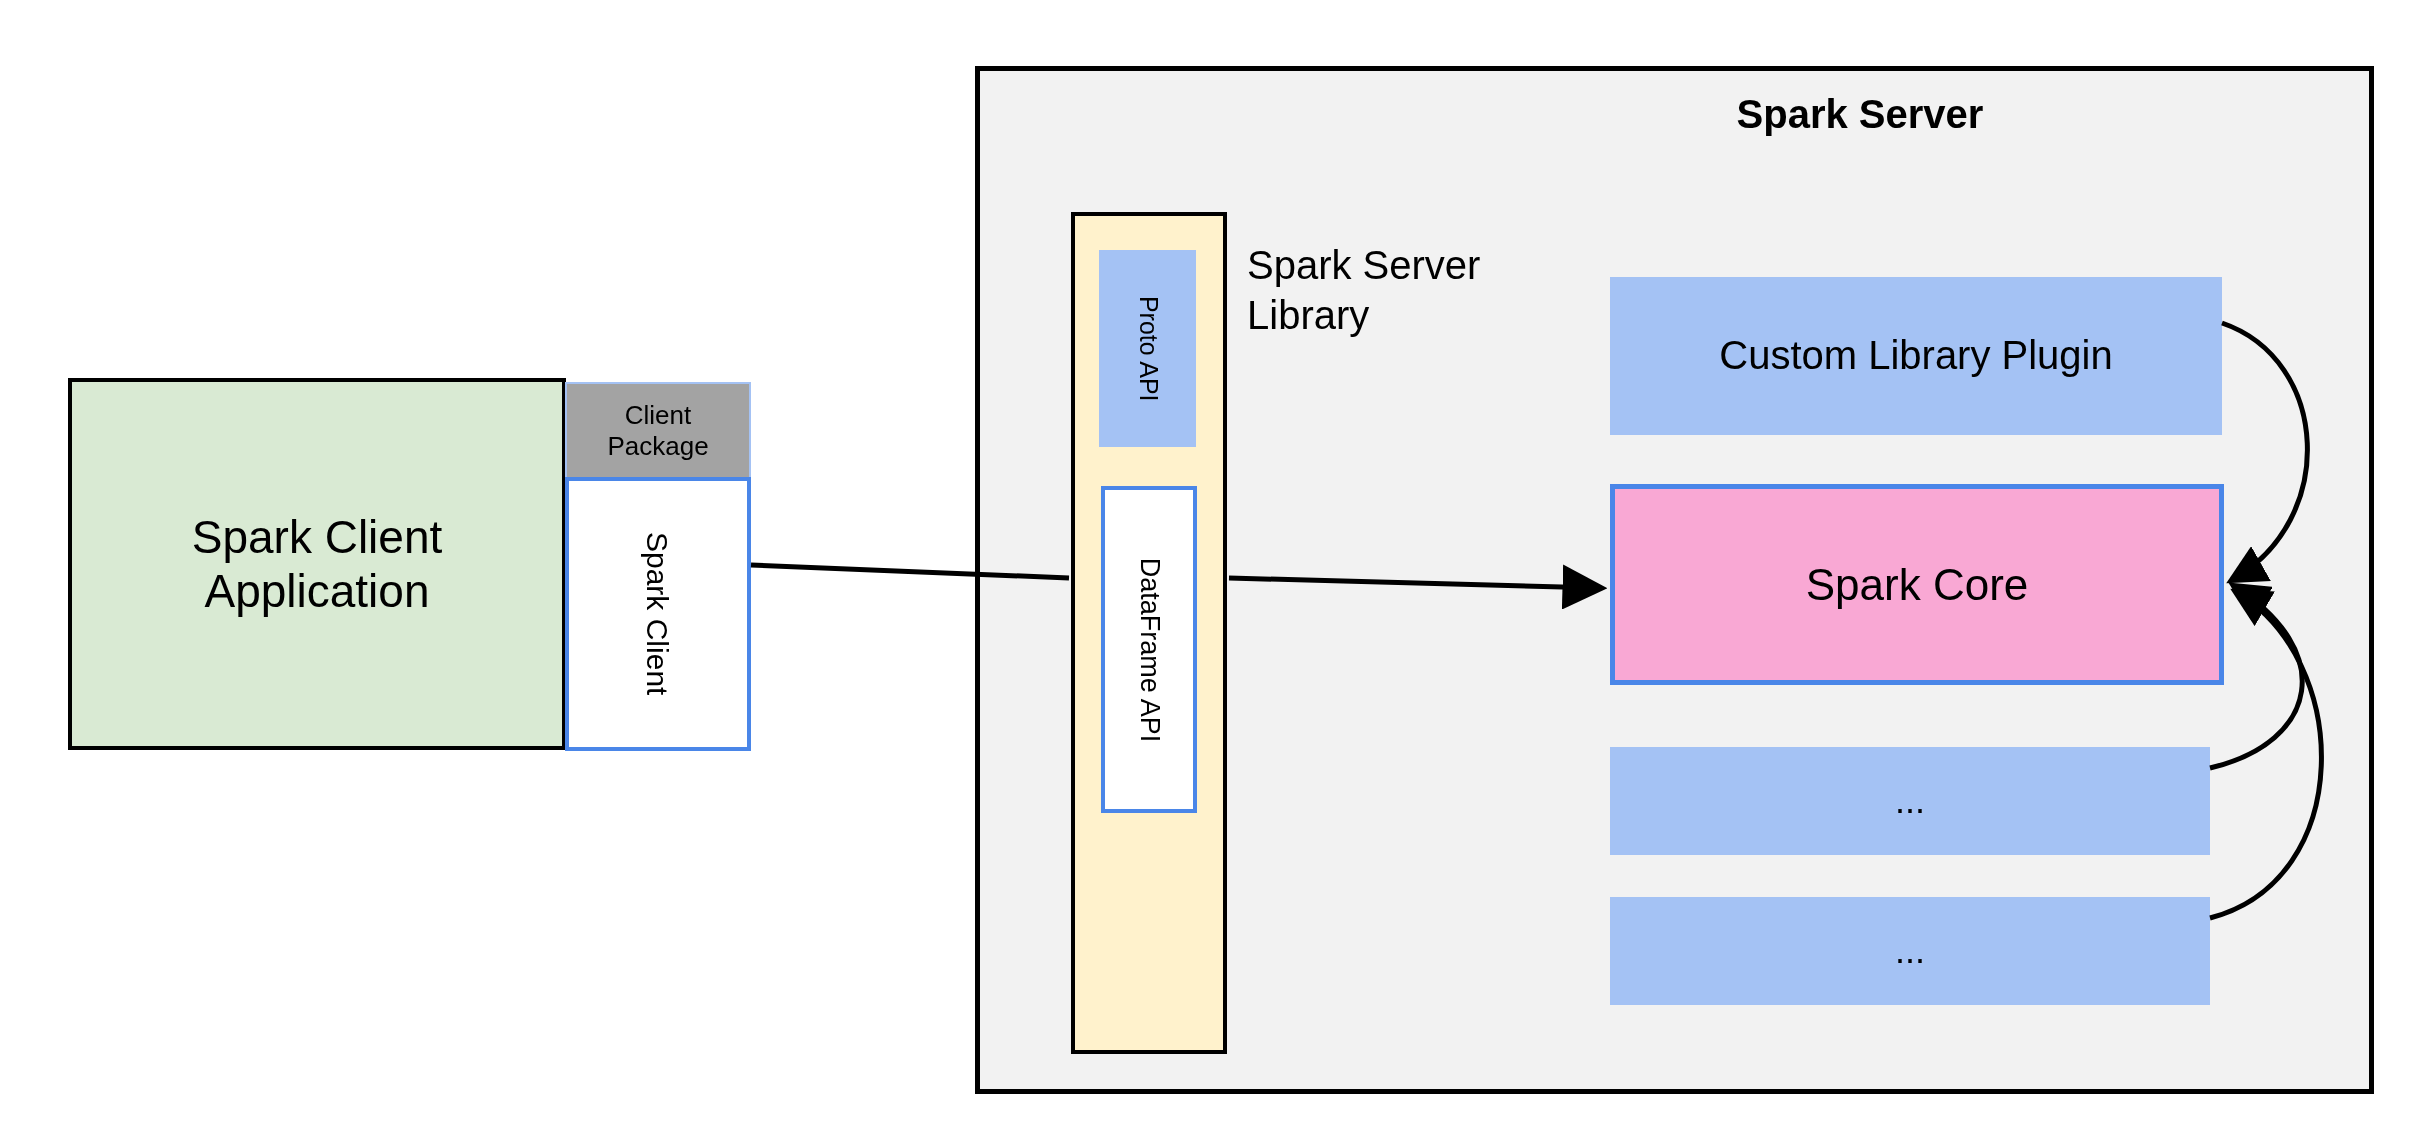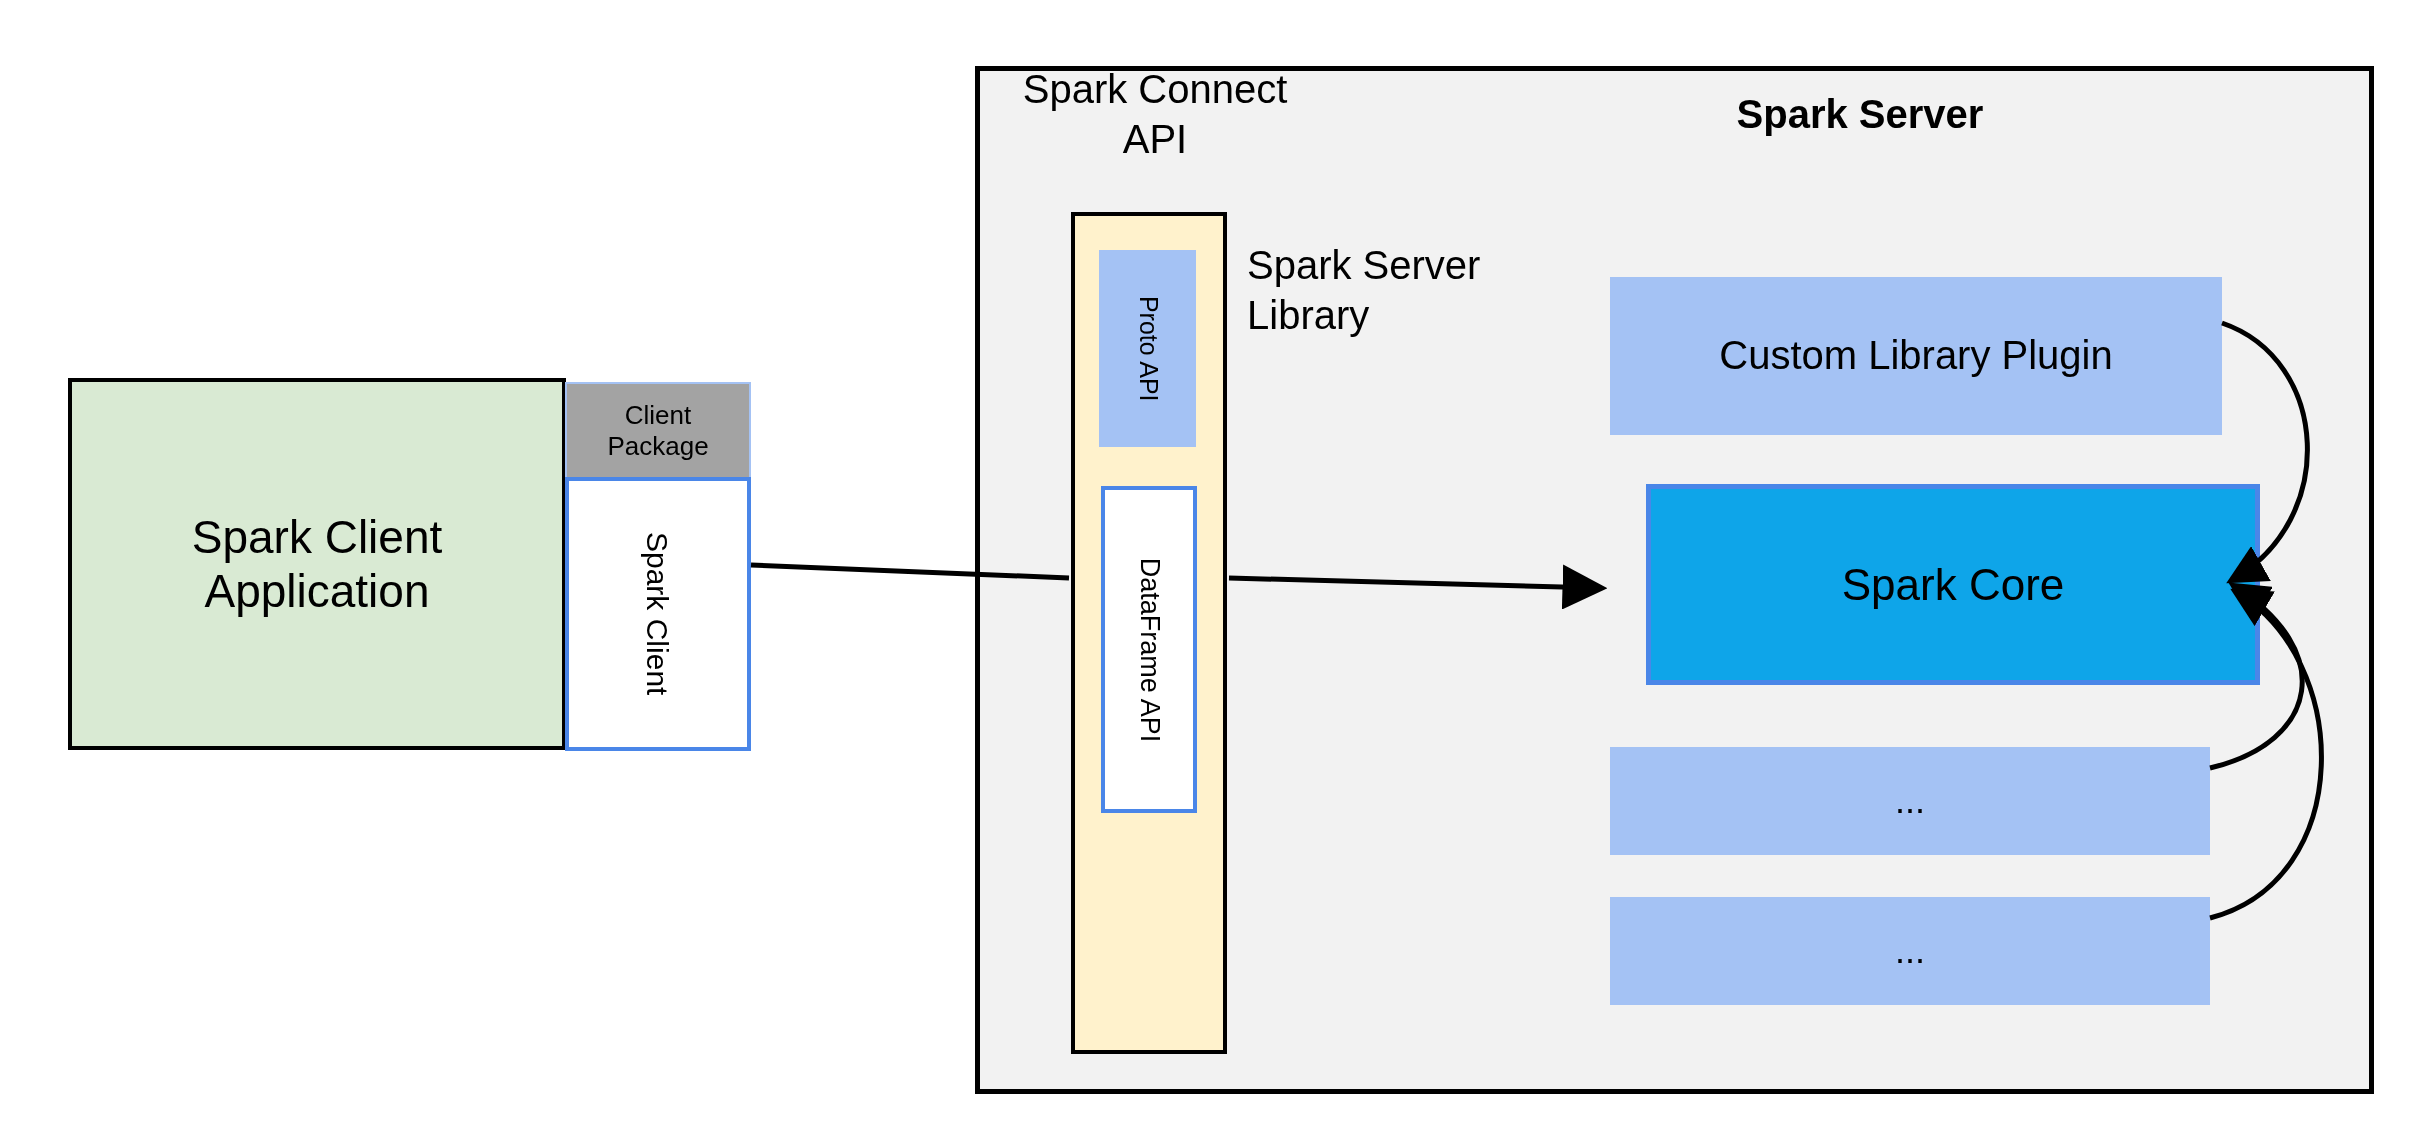--- a/index.html
+++ b/index.html
@@ -75,23 +75,22 @@
   #dataframe-api .lbl{transform:rotate(90deg);white-space:nowrap;}
 
   
   #custom-library-plugin{
     left:1610px;top:277px;width:612px;height:158px;
     background:#a4c2f4;border:2px solid #a4c2f4;
     font-size:40px;
   }
   #spark-core{
     left:1610px;top:484px;width:614px;height:201px;
-    background:#0ea5e9;border:5px solid #4a86e8;
+    background:#f9a8d4;border:5px solid #4a86e8;
     font-size:44px;
-    margin-left:36px;
   }
   #module-ellipsis-1{
     left:1610px;top:747px;width:600px;height:108px;
     background:#a4c2f4;border:2px solid #a4c2f4;
     font-size:36px;
   }
   #module-ellipsis-2{
     left:1610px;top:897px;width:600px;height:108px;
     background:#a4c2f4;border:2px solid #a4c2f4;
     font-size:36px;
@@ -113,23 +112,20 @@
   </div>
 
   <div class="box" id="client-package">
     <span class="lbl"><span>Client</span><br><span>Package</span></span>
   </div>
 
   <div class="box" id="spark-client">
     <span class="lbl">Spark Client</span>
   </div>
 
-  <div id="spark-connect-api-label">
-    <span>Spark Connect</span><br><span>API</span>
-  </div>
 
   <div id="spark-server-title">Spark Server</div>
 
   <div id="spark-server-library-label">
     <span>Spark Server</span><br><span>Library</span>
   </div>
 
   <div class="box" id="connect-column"></div>
 
   <div class="box" id="proto-api">

